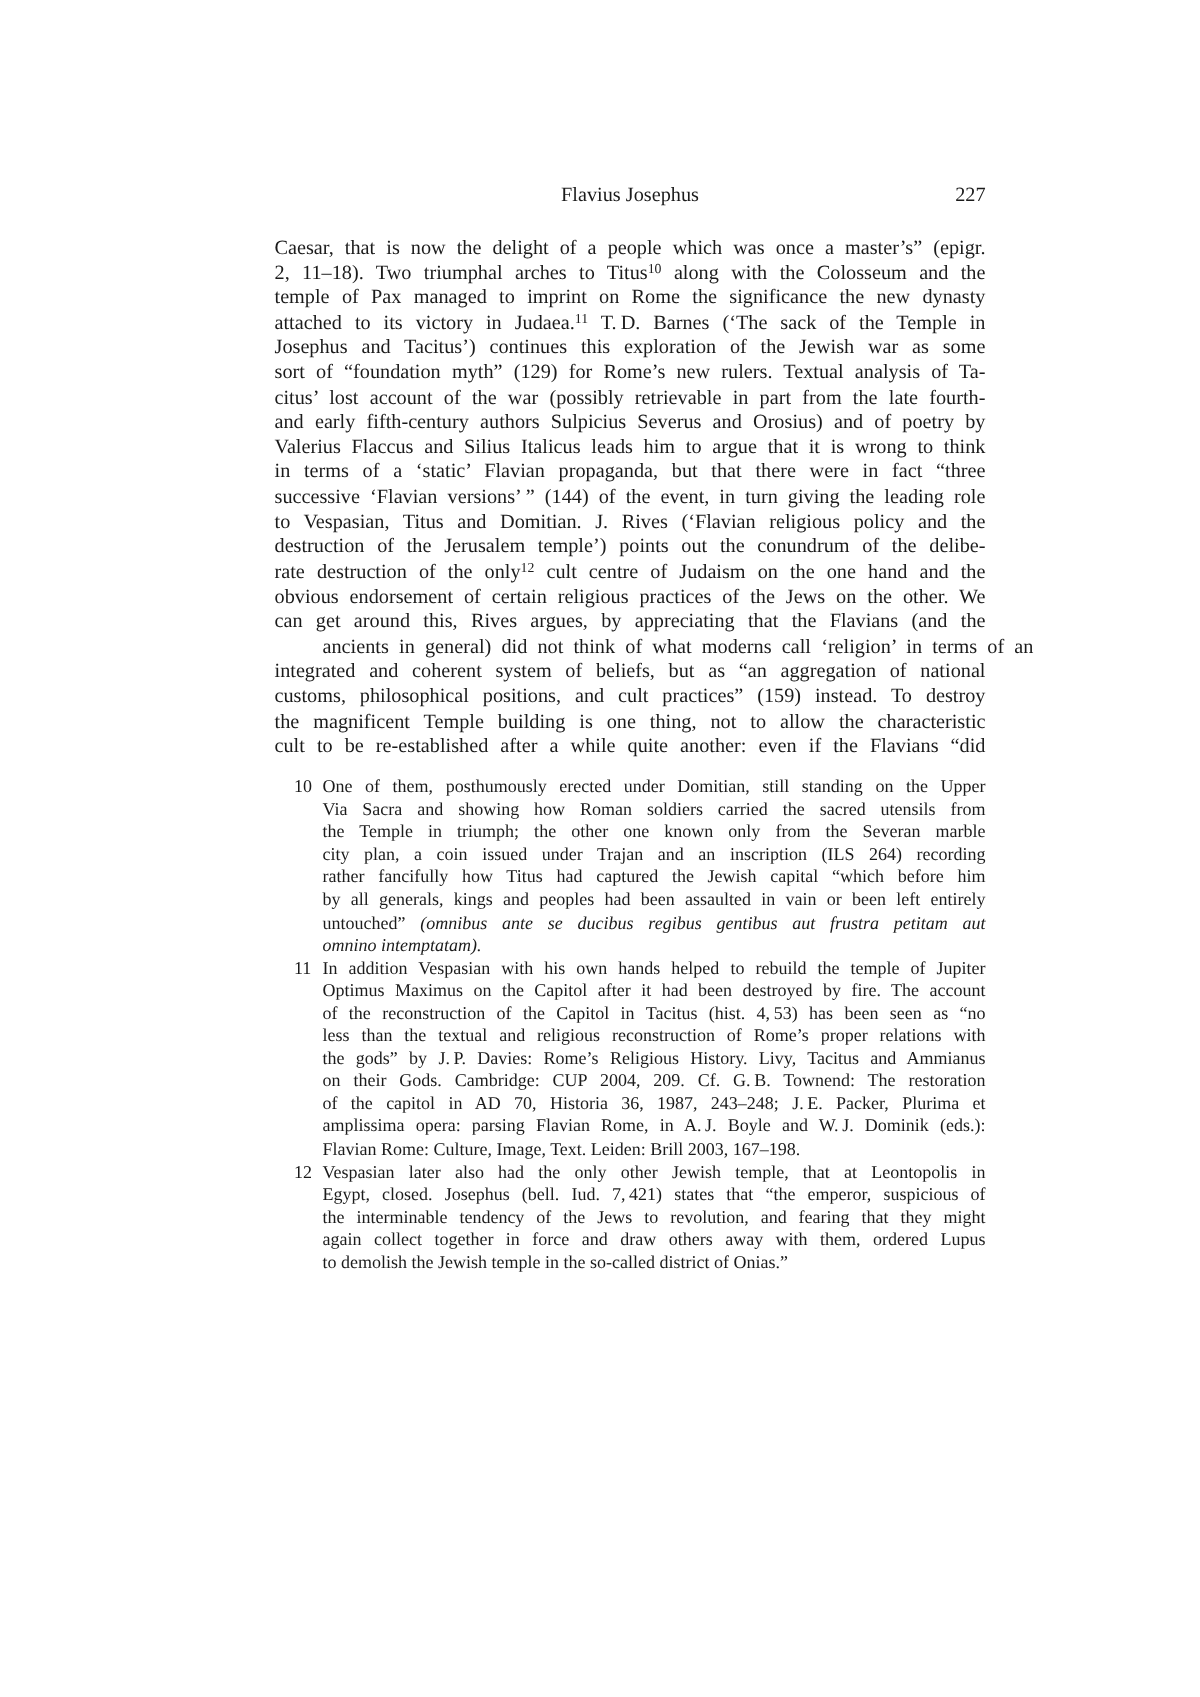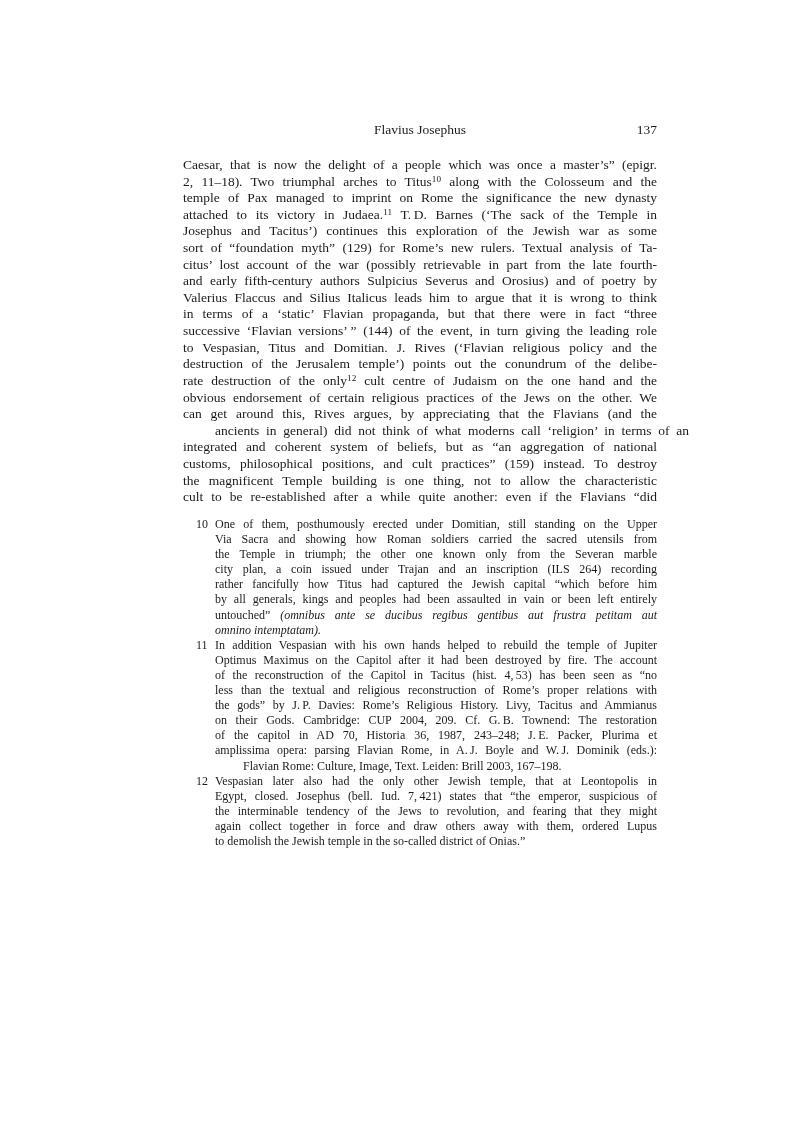--- a/index.html
+++ b/index.html
@@ -26,21 +26,21 @@
   .fn-text .line { height:15.1px; line-height:15.1px; }
   .sup { font-size:0.68em; position:relative; top:-0.38em; line-height:0; }
   .it { font-style:italic; }
 </style>
 </head>
 <body>
 
 <div class="page">
   <div class="running-header">
     <span class="header-title">Flavius Josephus</span>
-    <span class="page-num">137</span>
+    <span class="page-num">227</span>
   </div>
   <div class="body-text" id="body-paragraph">
       <div class="line" style="word-spacing: 3.97545px;"><span>Caesar, that is now the delight of a people which was once a master’s” (epigr.</span></div>
       <div class="line" style="word-spacing: 4.8776px;"><span>2, 11–18). Two triumphal arches to Titus</span><span class="sup">10</span><span> along with the Colosseum and the</span></div>
       <div class="line" style="word-spacing: 4.82031px;"><span>temple of Pax managed to imprint on Rome the significance the new dynasty</span></div>
       <div class="line" style="word-spacing: 5.25px;"><span>attached to its victory in Judaea.</span><span class="sup">11</span><span> T. D. Barnes (‘The sack of the Temple in</span></div>
       <div class="line" style="word-spacing: 5.80824px;"><span>Josephus and Tacitus’) continues this exploration of the Jewish war as some</span></div>
       <div class="line" style="word-spacing: 4.05078px;"><span>sort of “foundation myth” (129) for Rome’s new rulers. Textual analysis of Ta-</span></div>
       <div class="line" style="word-spacing: 4.09615px;"><span>citus’ lost account of the war (possibly retrievable in part from the late fourth-</span></div>
       <div class="line" style="word-spacing: 4.06534px;"><span>and early fifth-century authors Sulpicius Severus and Orosius) and of poetry by</span></div>
@@ -76,21 +76,21 @@
         <div class="fn-num">11</div>
         <div class="fn-text">
           <div class="line" style="word-spacing: 4.35457px;"><span>In addition Vespasian with his own hands helped to rebuild the temple of Jupiter</span></div>
           <div class="line" style="word-spacing: 3.97236px;"><span>Optimus Maximus on the Capitol after it had been destroyed by fire. The account</span></div>
           <div class="line" style="word-spacing: 4.57701px;"><span>of the reconstruction of the Capitol in Tacitus (hist. 4, 53) has been seen as “no</span></div>
           <div class="line" style="word-spacing: 4.94744px;"><span>less than the textual and religious reconstruction of Rome’s proper relations with</span></div>
           <div class="line" style="word-spacing: 4.53551px;"><span>the gods” by J. P. Davies: Rome’s Religious History. Livy, Tacitus and Ammianus</span></div>
           <div class="line" style="word-spacing: 5.60795px;"><span>on their Gods. Cambridge: CUP 2004, 209. Cf. G. B. Townend: The restoration</span></div>
           <div class="line" style="word-spacing: 5.88101px;"><span>of the capitol in AD 70, Historia 36, 1987, 243–248; J. E. Packer, Plurima et</span></div>
           <div class="line" style="word-spacing: 4.4446px;"><span>amplissima opera: parsing Flavian Rome, in A. J. Boyle and W. J. Dominik (eds.):</span></div>
-          <div class="line last" style="word-spacing: 0px; margin-left: 28px;"><span>Flavian Rome: Culture, Image, Text. Leiden: Brill 2003, 167–198.</span></div>
+          <div class="line last" style="word-spacing: 0px;"><span>Flavian Rome: Culture, Image, Text. Leiden: Brill 2003, 167–198.</span></div>
         </div>
       </div>
       <div class="footnote">
         <div class="fn-num">12</div>
         <div class="fn-text">
           <div class="line" style="word-spacing: 6.47917px;"><span>Vespasian later also had the only other Jewish temple, that at Leontopolis in</span></div>
           <div class="line" style="word-spacing: 5.07386px;"><span>Egypt, closed. Josephus (bell. Iud. 7, 421) states that “the emperor, suspicious of</span></div>
           <div class="line" style="word-spacing: 4.98047px;"><span>the interminable tendency of the Jews to revolution, and fearing that they might</span></div>
           <div class="line" style="word-spacing: 5.31641px;"><span>again collect together in force and draw others away with them, ordered Lupus</span></div>
           <div class="line last" style="word-spacing: 0px;"><span>to demolish the Jewish temple in the so-called district of Onias.”</span></div>

